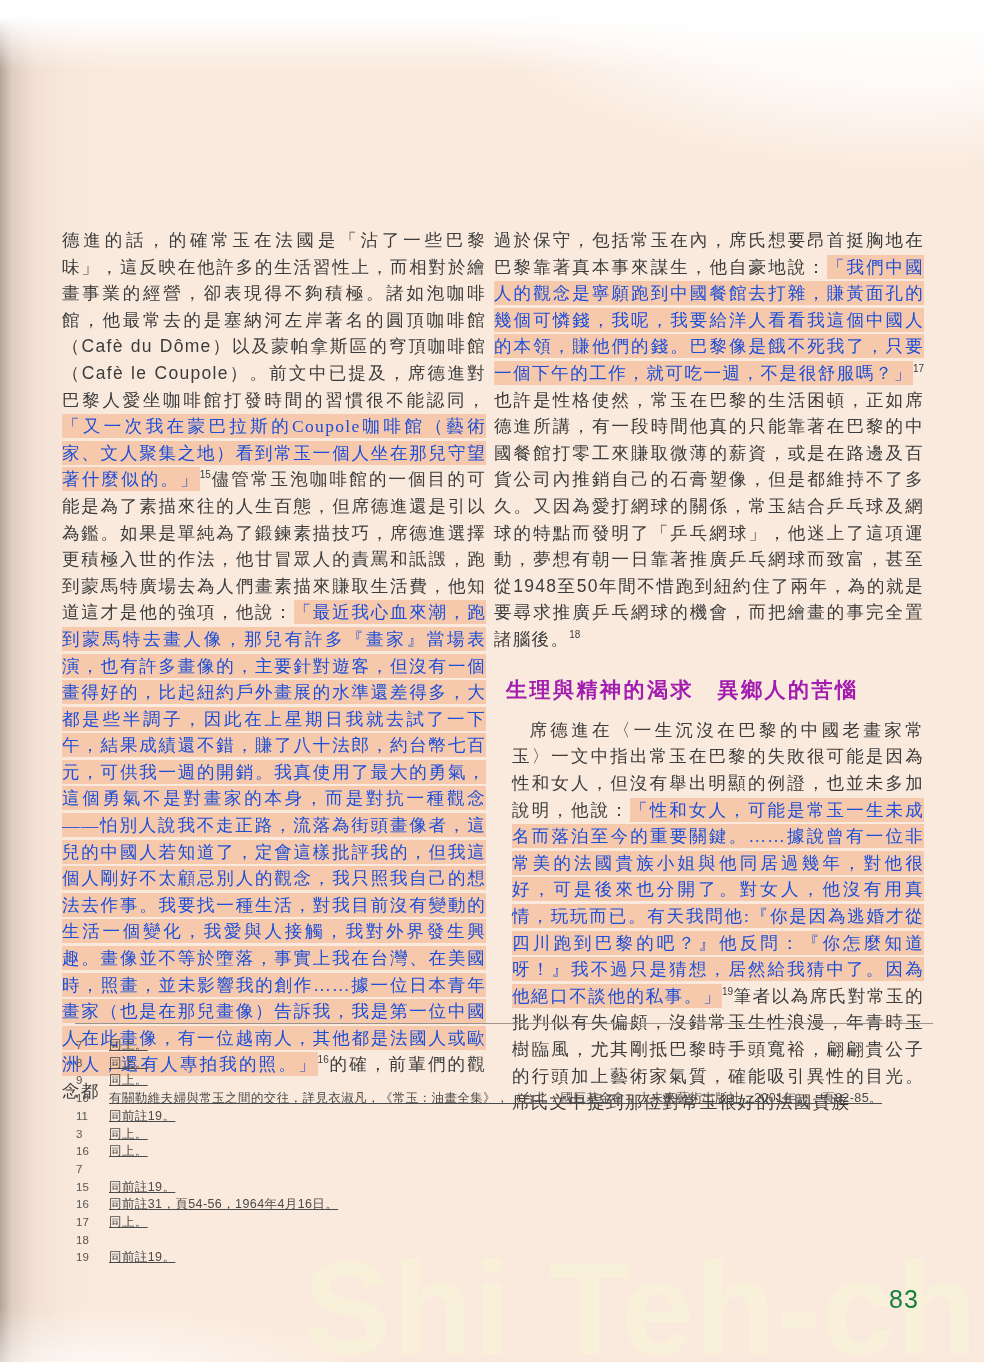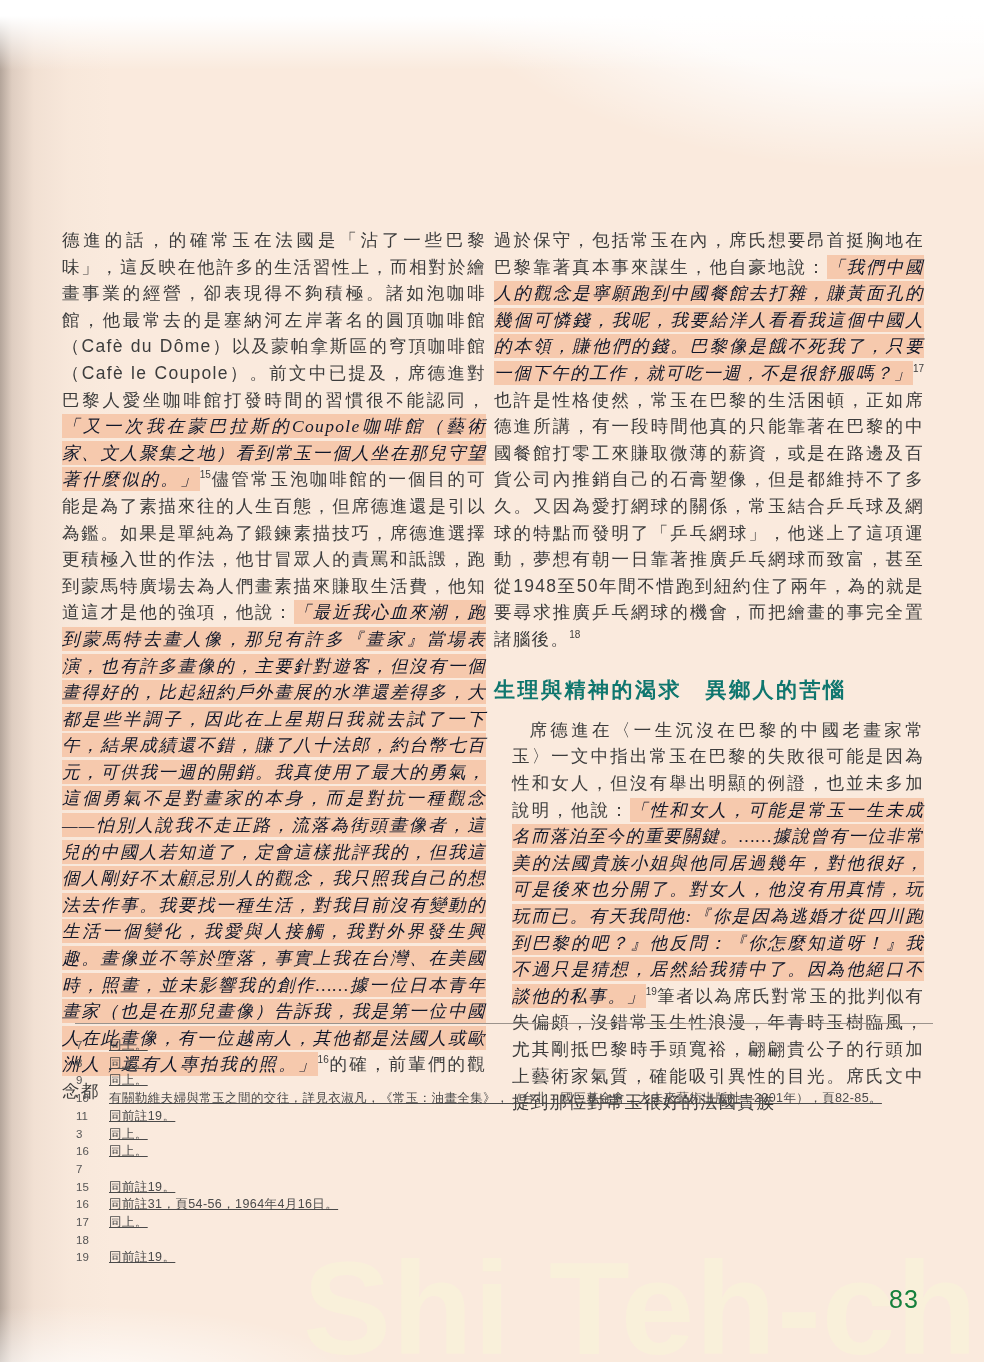--- a/index.html
+++ b/index.html
@@ -29,31 +29,31 @@
   }
   .col {
     color:#3c3c3c; font-size:17.5px; line-height:26.6px;
     text-align:justify; letter-spacing:1.3px; word-break:break-all;
   }
   .col-left  { width:424px; }
   .col-right { width:430px; }
   p.para { margin:0; }
   p.para.indent { text-indent:1em;margin-left:18px; }
   .hl {
-    background:#f6c9ad; color:#0f172a;
-    font-family:"Liberation Serif", serif; font-style:italic;
+    background:#f6c9ad; color:#1d4ed8;
+    font-family:"Liberation Serif", serif; 
     padding:2px 0;
   }
   sup.fnref {
     font-size:10px; letter-spacing:0; line-height:0;
     vertical-align:super; color:#3c3c3c; font-style:normal;
   }
   .heading {
-    color:#0f766e; font-weight:bold; font-size:21px;
-    letter-spacing:2.5px; margin:23px 0 14px 0; line-height:1.3;
+    color:#a21caf; font-weight:bold; font-size:21px;
+    letter-spacing:2.5px; margin:23px 0 14px 12px; line-height:1.3;
   }
   .fn-rule {
     position:absolute; left:75px; top:1023px; width:858px; height:0;
     border-top:1px solid #9b938c; z-index:2;
   }
   .footnotes {
     position:absolute; left:76px; top:1037px; width:862px; z-index:2;
     color:#4a4a4a; font-size:12.5px;
   }
   .fn-row { display:flex; line-height:17.7px; }

